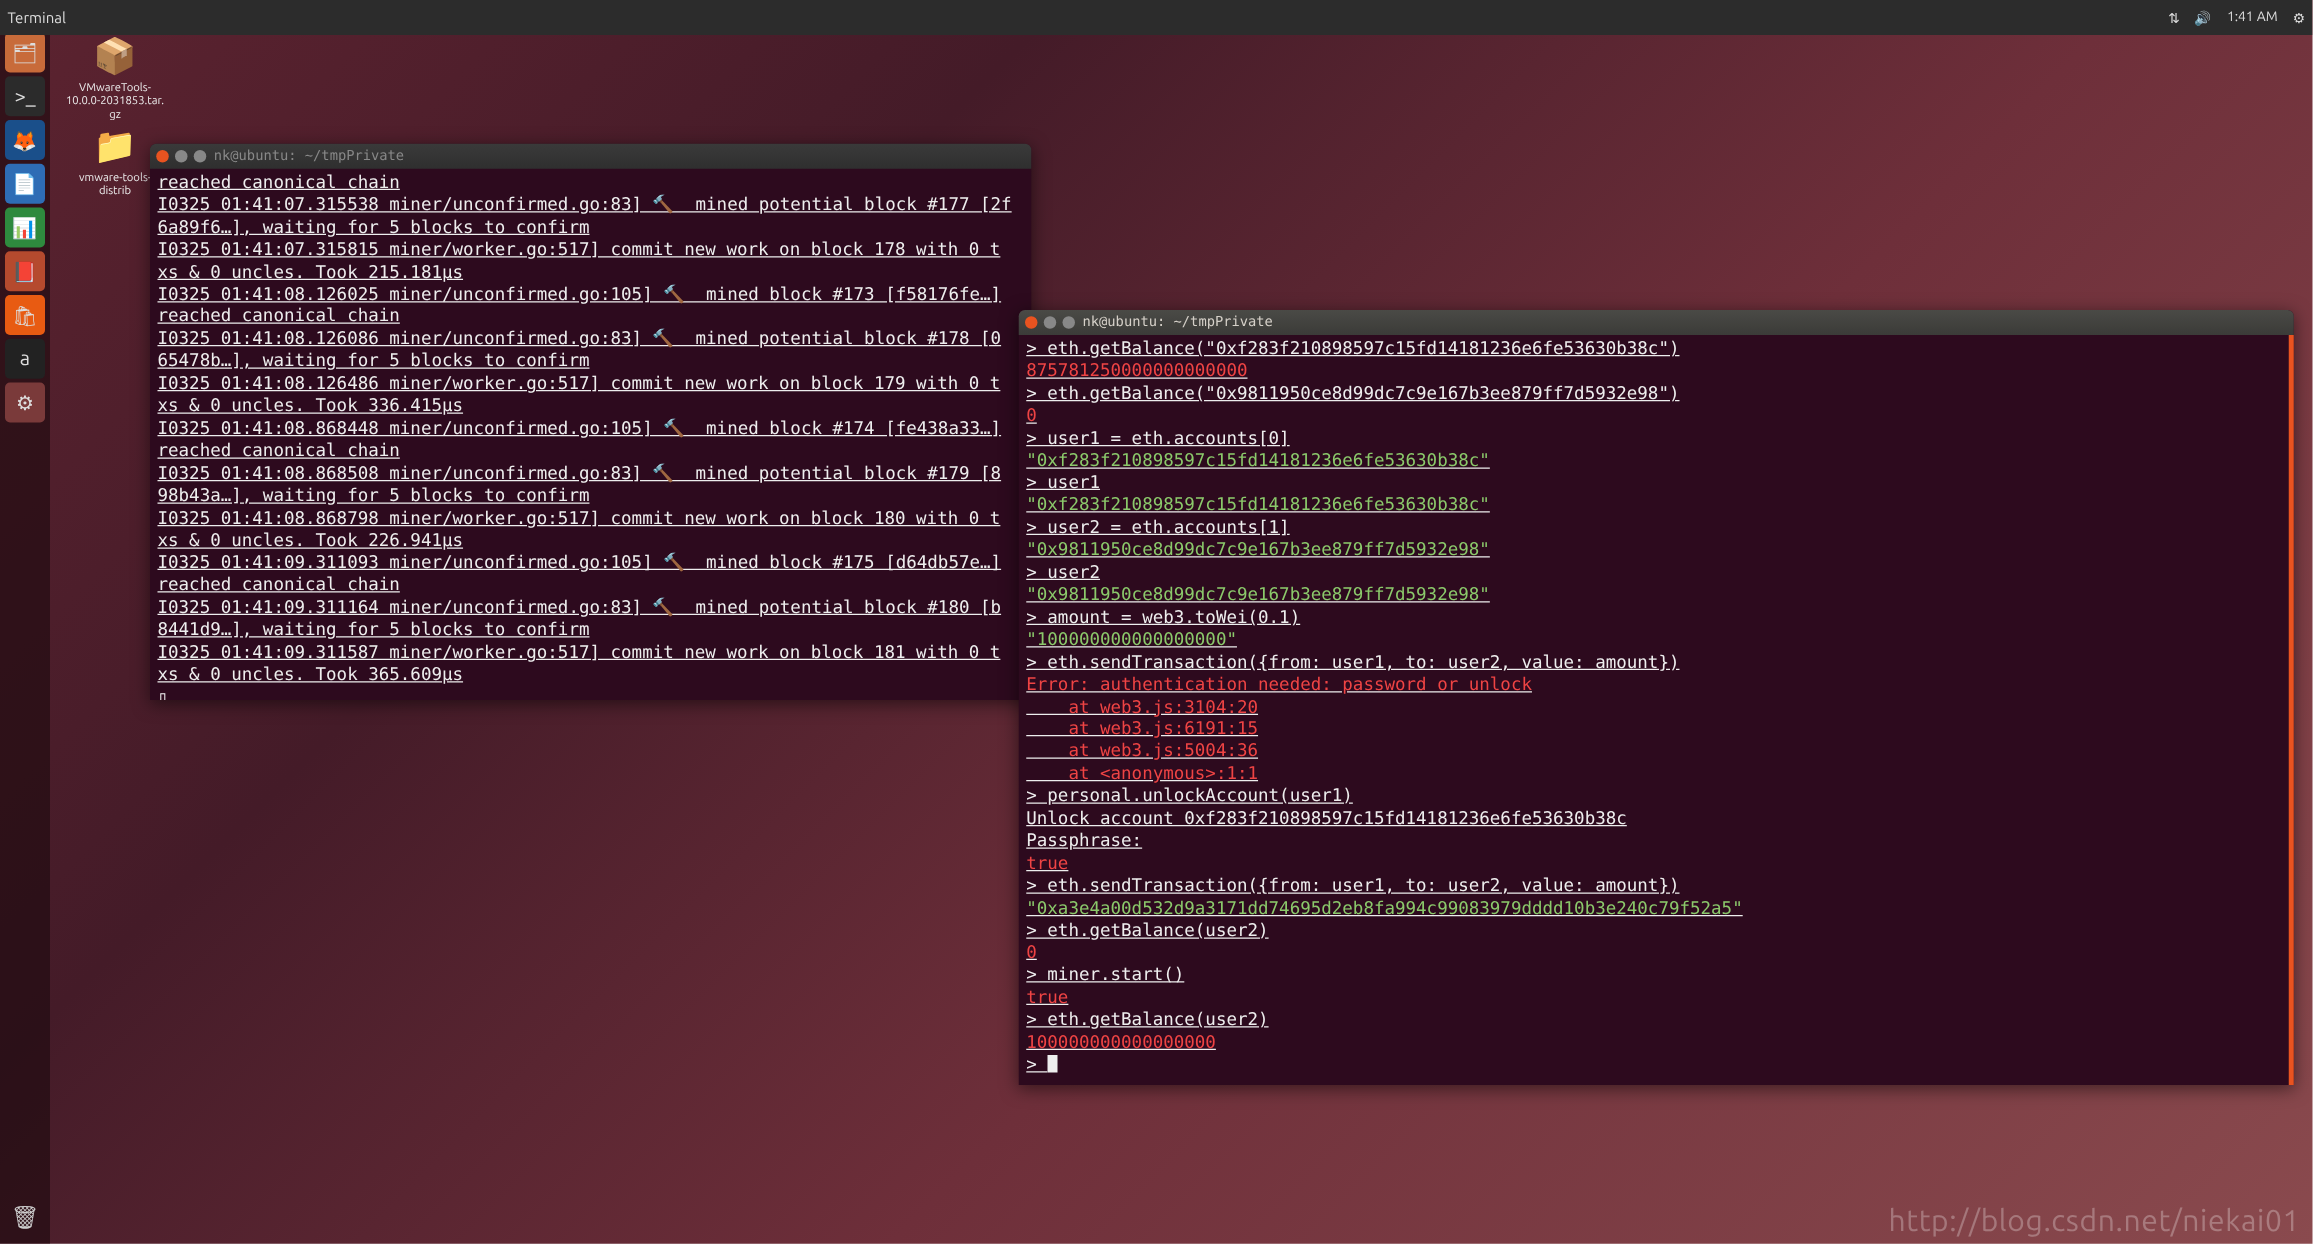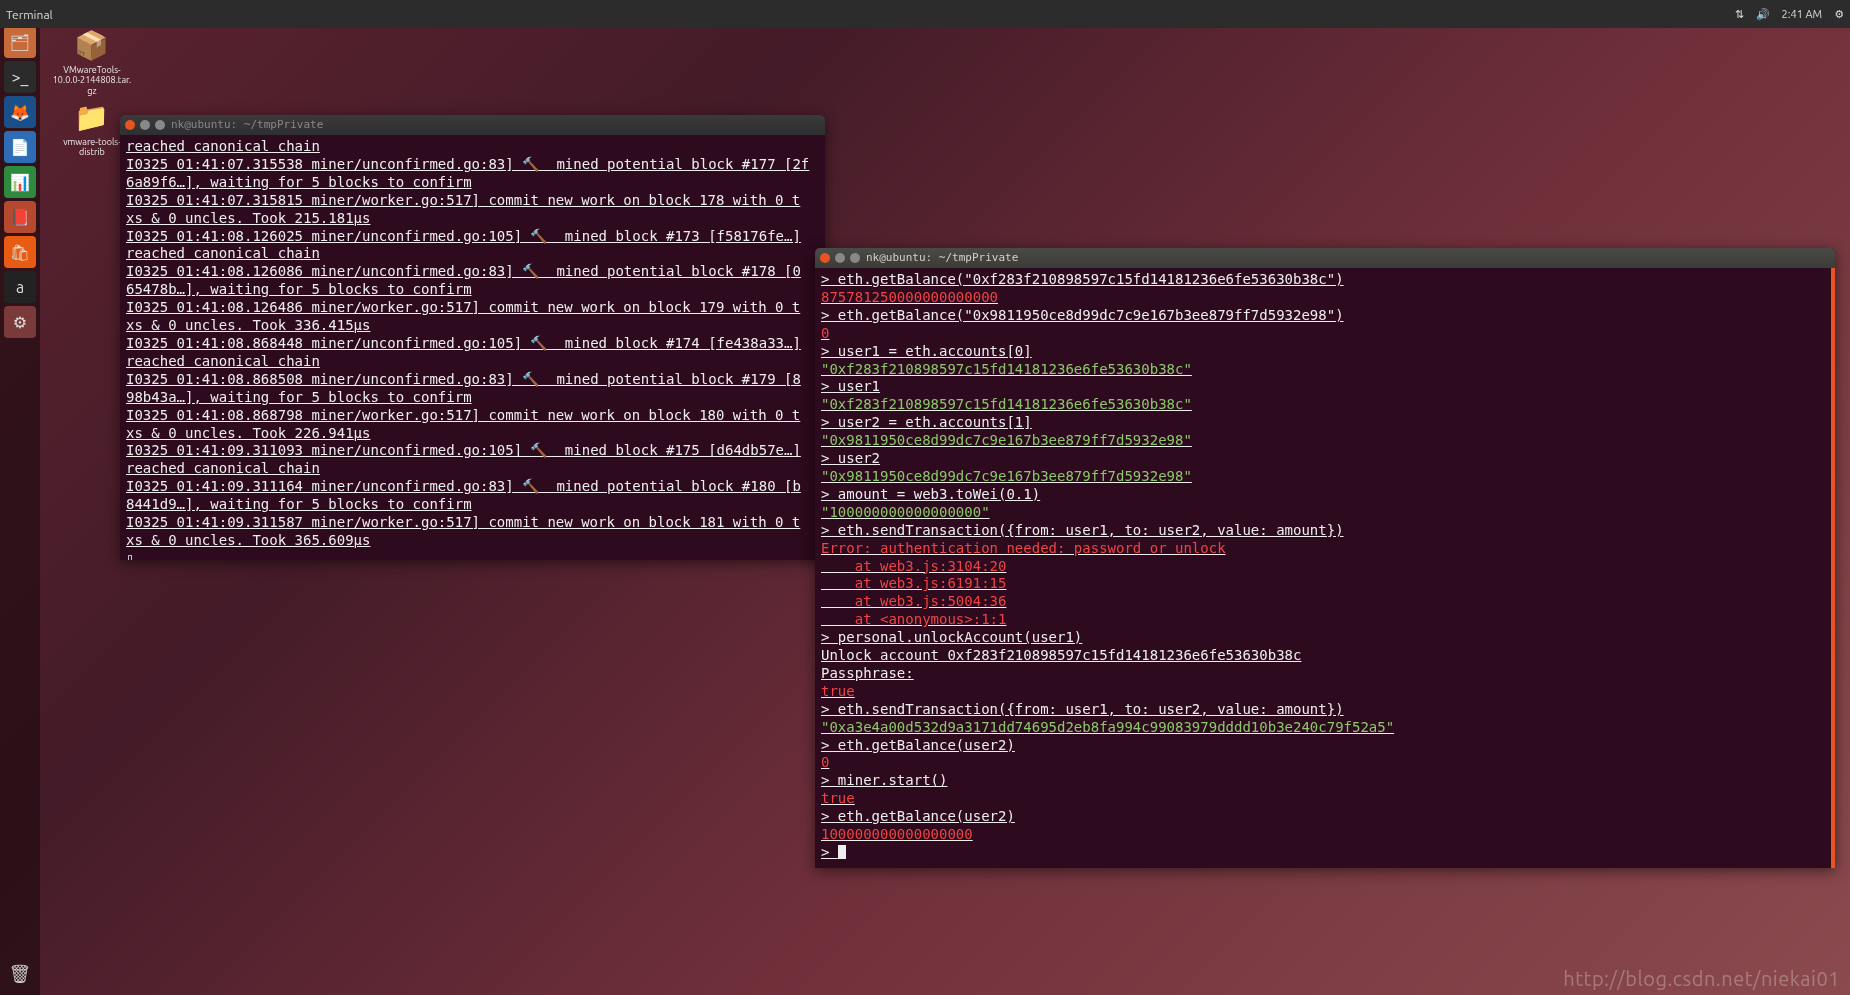--- a/index.html
+++ b/index.html
@@ -91,59 +91,59 @@
     }
     .green { color: #8bc96b; }
     .red   { color: #ef4444; }
     .cursor {
       display: inline-block; width: 8px; height: 14px;
       background: #eee; vertical-align: -2px;
     }
     .watermark {
       position: absolute; right: 10px; bottom: 5px;
       color: rgba(255,255,255,0.28);
-      font-size: 20px;
+      font-size: 24px;
       letter-spacing: .5px;
       margin-left: 48px;
     }
     .scroll-edge {
       position: absolute; right: 0; width: 4px;
       background: #e95320;
     }
   </style>
 </head>
 <body>
 
 <div class="top-panel">
   <span>Terminal</span>
   <div class="right">
     <span>⇅</span>
     <span>🔊</span>
-    <span>2:41 AM</span>
+    <span>1:41 AM</span>
     <span>⚙</span>
   </div>
 </div>
 
 <div class="launcher">
   <div class="app-icon" style="background: rgb(200, 107, 58);">🗂</div>
     <div class="app-icon" style="background: rgb(43, 43, 43);">&gt;_</div>
     <div class="app-icon" style="background: rgb(26, 79, 138);">🦊</div>
     <div class="app-icon" style="background: rgb(46, 109, 181);">📄</div>
     <div class="app-icon" style="background: rgb(46, 138, 62);">📊</div>
     <div class="app-icon" style="background: rgb(181, 74, 46);">📕</div>
     <div class="app-icon" style="background: rgb(232, 91, 18);">🛍</div>
     <div class="app-icon" style="background: rgb(34, 34, 34);">a</div>
     <div class="app-icon" style="background: rgb(122, 58, 58);">⚙</div>
   <div class="trash-icon">🗑</div>
 </div>
 
 <div class="desktop-icon" style="top:28px; left:48px;">
   <span class="glyph">📦</span>
   <span style="white-space:pre;">VMwareTools-
-10.0.0-2144808.tar.
+10.0.0-2031853.tar.
 gz</span>
 </div>
 <div class="desktop-icon" style="top:100px; left:48px;">
   <span class="glyph">📁</span>
   <span style="white-space:pre;">vmware-tools-
 distrib</span>
 </div>
 
 <div class="term inactive" style="left:120px; top:115px; width:705px; height:445px;">
   <div class="titlebar">

